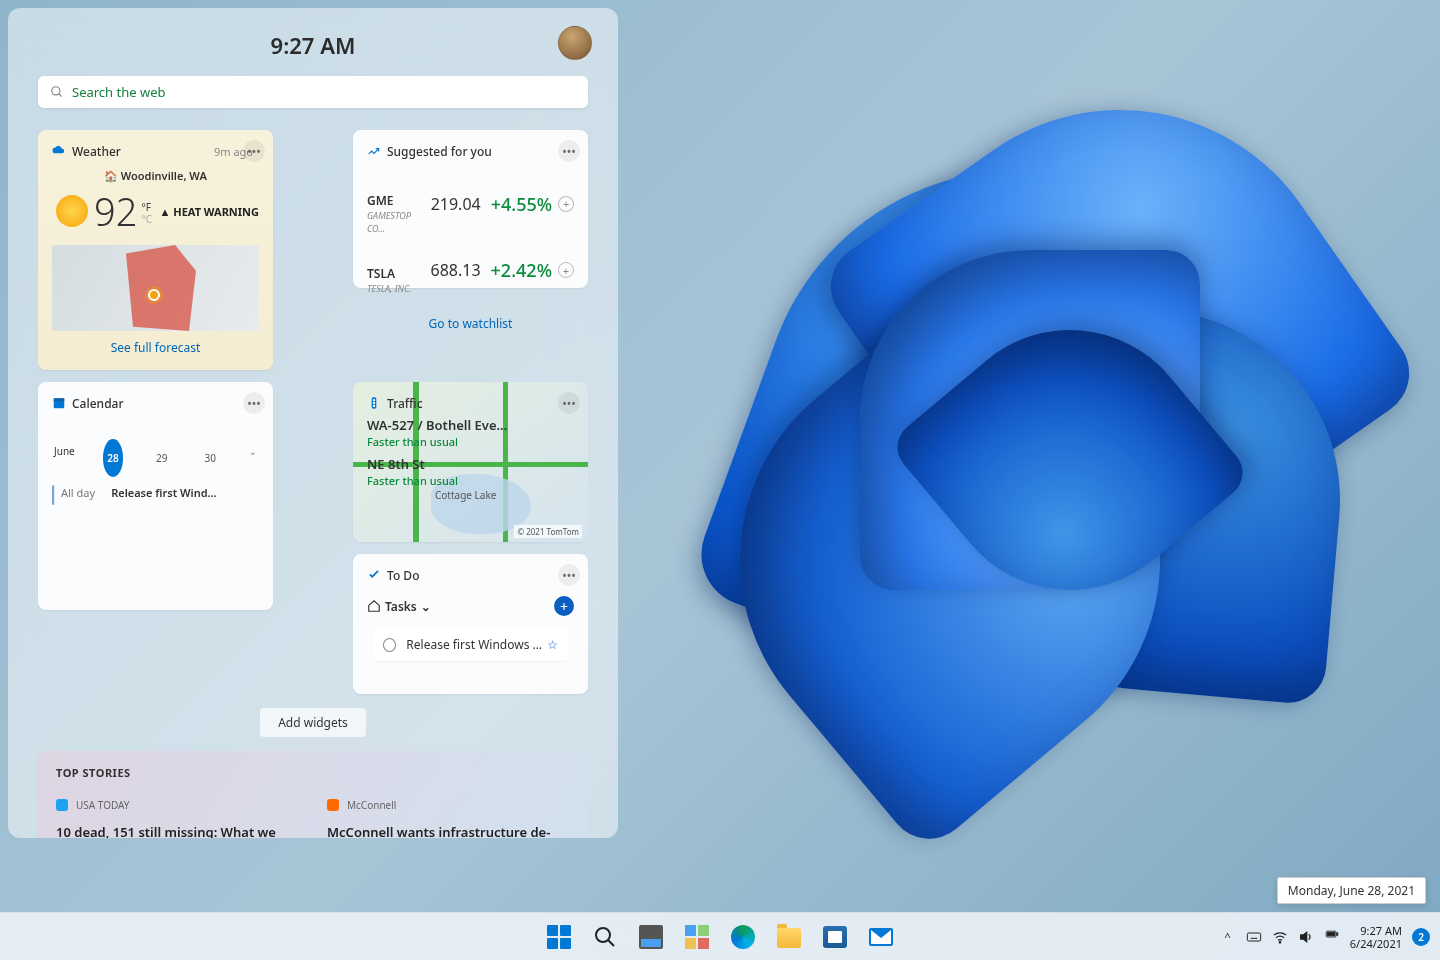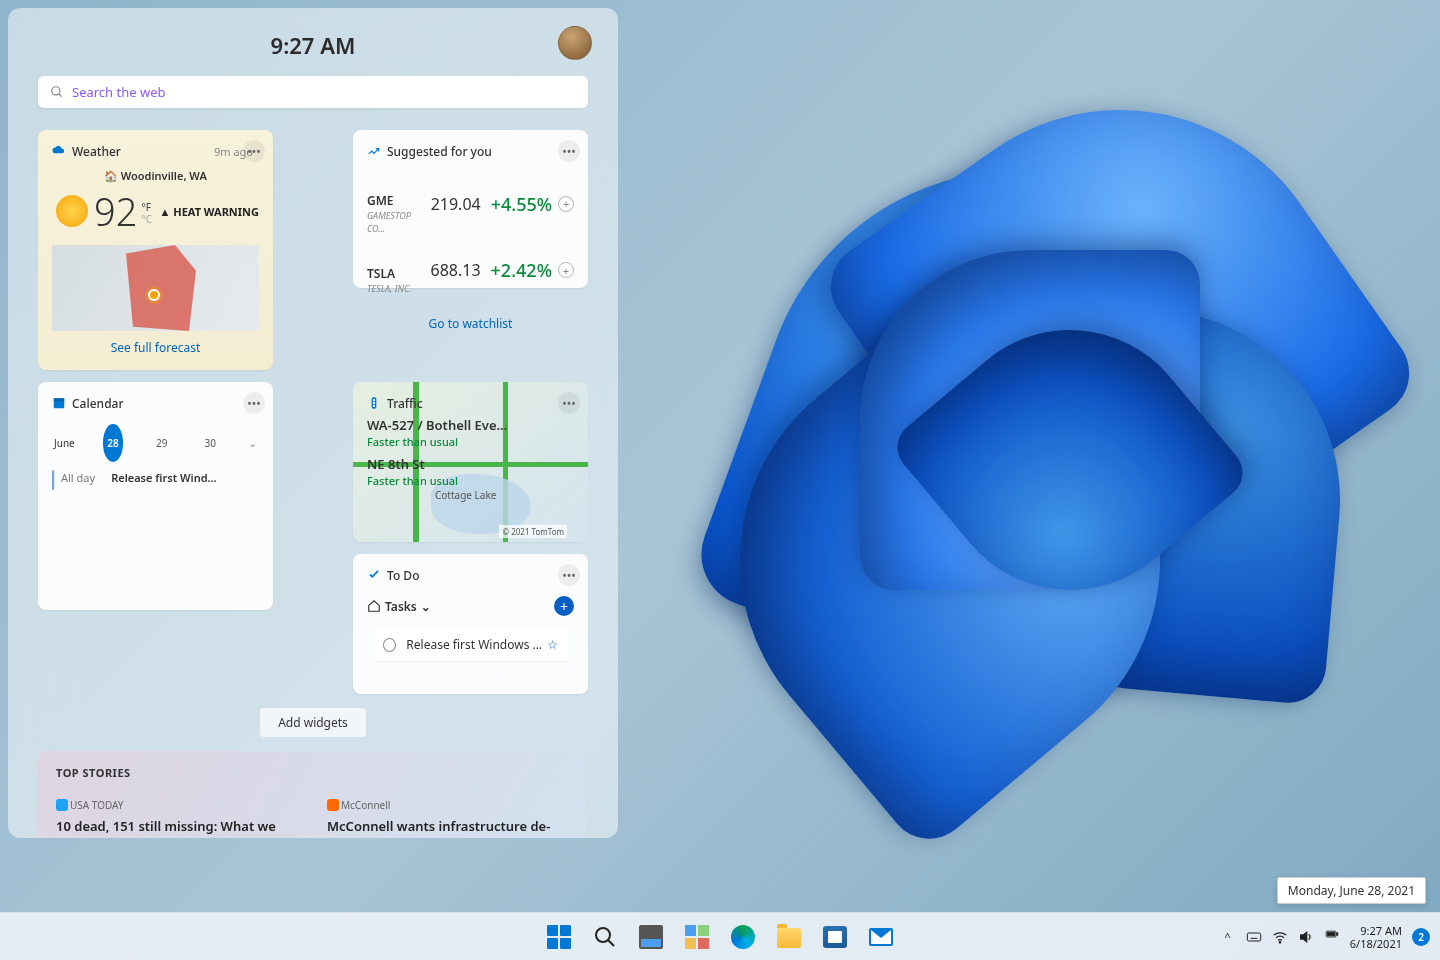--- a/index.html
+++ b/index.html
@@ -17,21 +17,21 @@
 .p5{width:340px;height:340px;left:220px;top:200px;transform:rotate(180deg);background:radial-gradient(ellipse at 30% 30%,#82bffc,#2a7aee 60%,#0d4fa0);}
 .p6{width:260px;height:260px;left:300px;top:280px;transform:rotate(230deg);background:radial-gradient(ellipse at 30% 30%,#4095e8,#0d55c8 60%,#052d6c);}
 
 
 .widgets-panel { position: absolute; left: 8px; top: 8px; width: 610px; height: 830px; background: rgba(255,255,255,0.5); backdrop-filter: blur(30px); border-radius: 12px; padding: 14px 30px 0 30px; overflow: hidden; z-index: 5; }
 .panel-header { display: flex; justify-content: center; align-items: center; position: relative; height: 46px; }
 .panel-time { font-size: 22px; font-weight: 600; color: #2b2b2b; }
 .avatar { position: absolute; right: -4px; top: 4px; width: 34px; height: 34px; border-radius: 50%; background: radial-gradient(circle at 40% 30%, #c9a572, #7a5530); border: 1px solid rgba(0,0,0,0.1); }
 .search-bar { margin-top: 8px; height: 32px; background: #fff; border-radius: 6px; display: flex; align-items: center; padding: 0 12px; box-shadow: 0 1px 3px rgba(0,0,0,0.08); }
 .search-bar svg { width: 14px; height: 14px; fill: none; stroke: #888; stroke-width: 2; }
-.search-bar span { margin-left: 8px; color: #8b5cf6; font-size: 13px; }
+.search-bar span { margin-left: 8px; color: #15803d; font-size: 13px; }
 
 .widgets-grid { margin-top: 22px; display: grid; grid-template-columns: 235px 235px; gap: 12px; justify-content: space-between; }
 .card { background: rgba(255,255,255,0.9); border-radius: 8px; box-shadow: 0 1px 2px rgba(0,0,0,0.06); position: relative; padding: 10px 14px; font-size: 12px; color: #333; }
 .card-head { display: flex; align-items: center; height: 22px; }
 .card-head .icon { width: 14px; height: 14px; margin-right: 6px; }
 .card-head .title { font-weight: 500; }
 .card-head .sub { margin-left: auto; color: #888; font-size: 11px; margin-right: 6px; }
 .more-btn { width: 22px; height: 22px; border-radius: 11px; background: rgba(0,0,0,0.06); display: flex; align-items: center; justify-content: center; color: #666; font-size: 12px; position: absolute; right: 8px; top: 10px; }
 
 
@@ -54,61 +54,61 @@
 .stock-left .name { font-size:9px; color:#888;font-style:italic; }
 .stock-row .price { margin-left:auto; font-size:16px; }
 .stock-row .pct { margin-left:10px; font-size:18px; color:#0a8a3a; font-weight:500; }
 .stock-row .add { margin-left:6px; width:16px; height:16px; border:1px solid #bbb; border-radius:50%; display:flex; align-items:center; justify-content:center; font-size:11px; color:#888; }
 .watchlist { text-align:center; margin-top:20px; color:#0066b8; font-size:12px;}
 
 
 .cal-card { height: 228px; }
 .cal-row { display:flex; align-items:center; margin-top:10px; font-size:10px; gap: 28px; padding: 0 2px; justify-content: flex-end;}
 .cal-row .month { margin-right:auto; }
-.cal-row .day { width:22px; height:38px; border-radius:50%; display:flex; align-items:center; justify-content:center; color:#555;}
+.cal-row .day { width:22px; height:38px; border-radius:50%; display:flex; align-items:center; justify-content:center; color:#555;margin-top:15px;}
 .cal-row .day.today { background:#0078d4; color:#fff; font-weight:600;}
 .cal-row .chev { color:#888;}
 .cal-event { display:flex; margin-top:8px; font-size:11px;}
 .cal-event .bar { width:3px; background:#dbeaf7; border-left: 2px solid #7aa7d0; margin-right:6px; border-radius:2px; height: 20px; }
 .cal-event .allday { color:#777; margin-right:16px; }
 .cal-event .ev { font-weight:600; color:#333; white-space:nowrap; overflow:hidden; text-overflow:ellipsis; max-width:108px;}
 
 
 .traffic-card { height: 160px; padding:0; background: linear-gradient(140deg,#e5efe0,#d5e4ef); overflow:hidden; }
 .traffic-inner { position:relative; height:100%; padding:10px 14px; }
 .traffic-card .road { font-size:13px; font-weight:600; margin-top:2px;}
 .traffic-card .status { font-size:11px; color:#0a8a3a; font-weight:500; margin-bottom: 6px;}
 .traffic-card .maplines { position:absolute; inset:0; }
 .traffic-card .mapline { position:absolute; background:#4ab54a; }
 .mapline.l1{left:60px;top:0;width:6px;height:100%;}
 .mapline.l2{left:0;top:80px;width:100%;height:5px;}
 .mapline.l3{left:150px;top:0;width:5px;height:100%;}
 .traffic-card .lake { position:absolute; left:78px; top:92px; width:100px; height:60px; background:#bcd6ea; border-radius: 40% 60% 50% 50%; opacity:.8;}
 .traffic-card .laketxt { position:absolute; left:82px; top:106px; font-size:10px; color:#555;}
-.traffic-card .copy { position:absolute; right:21px; bottom:4px; font-size:8px; color:#555; background:rgba(255,255,255,0.7); padding:1px 3px;}
+.traffic-card .copy { position:absolute; right:6px; bottom:4px; font-size:8px; color:#555; background:rgba(255,255,255,0.7); padding:1px 3px;}
 .traffic-card .traffic-overlay { position:relative; }
 
 
 .todo-card { height: 140px; }
 .todo-tasks { display:flex; align-items:center; margin-top:10px;}
 .todo-tasks .list { font-size:12px; font-weight:600; display:flex; align-items:center; gap:4px;}
 .todo-tasks .plus { margin-left:auto; width:20px; height:20px; border-radius:50%; background:#0a5ec2; color:#fff; display:flex;align-items:center;justify-content:center; font-size:14px;}
 .todo-item { display:flex; align-items:center; margin:12px 6px 0 6px; background:#fff; border-radius:4px; padding:8px 10px; box-shadow:0 1px 1px rgba(0,0,0,0.05);}
 .todo-item .circ { width:14px; height:14px; border:1.5px solid #888; border-radius:50%; margin-right:10px;}
 .todo-item .txt { font-size:12px; white-space:nowrap; overflow:hidden; text-overflow:ellipsis; }
 .todo-item .star { margin-left:auto; color:#0a5ec2;}
 
 .add-widgets { display:block; margin: 14px auto 0 auto; background:rgba(255,255,255,0.7); border:none; border-radius:4px; padding:6px 18px; font-size:12px; color:#333;}
 
 
 .news-card { margin-top:14px; height:144px; padding: 14px 18px; background: linear-gradient(120deg, rgba(225,210,225,0.85), rgba(210,225,240,0.85)); }
 .news-title { font-size:11px; font-weight:700; letter-spacing:0.5px; color:#333;}
 .news-row { display:flex; gap:28px; margin-top:18px;}
 .news-col { flex:1;}
-.news-src { display:flex; align-items:center; gap:2px; font-size:10px; color:#666; margin-bottom:6px;}
+.news-src { display:flex; align-items:center; gap:8px; font-size:10px; color:#666; margin-bottom:12px;}
 .news-src .src-icon { width:12px;height:12px;border-radius:3px;}
 .src-usa { background:#1da1f2;}
 .src-bloom { background:#ff6a00;}
 .news-head { font-size:13px; font-weight:600; line-height:17px; color:#222;}
 
 
 .tooltip { position:absolute; right:14px; bottom:56px; background:#fff; border:1px solid #ccc; padding:4px 10px; font-size:12px; color:#333; border-radius:2px; box-shadow:0 2px 6px rgba(0,0,0,0.15); z-index:20;}
 
 
 .taskbar { position:absolute; left:0; right:0; bottom:0; height:48px; background:rgba(234,240,246,0.92); backdrop-filter:blur(20px); border-top:1px solid rgba(0,0,0,0.05); display:flex; align-items:center; z-index:30;}
@@ -394,17 +394,17 @@
       </span>
     <span class="sys-ic">
         <svg viewBox="0 0 24 24" width="20" height="14" fill="none" stroke="#222" stroke-width="1.5">
           <rect x="2" y="2" width="17" height="10" rx="2"></rect>
           <rect x="20" y="5" width="2" height="4" fill="#222"></rect>
           <rect x="4" y="4" width="13" height="6" fill="#222"></rect>
         </svg>
       </span>
     <div class="clock">
       <div>9:27 AM</div>
-      <div>6/18/2021</div>
+      <div>6/24/2021</div>
     </div>
     <div class="tb-badge">2</div>
   </div>
 </div>
 
 </body></html>

